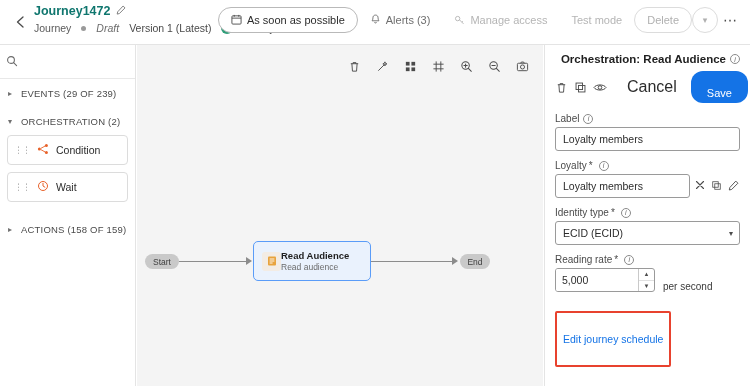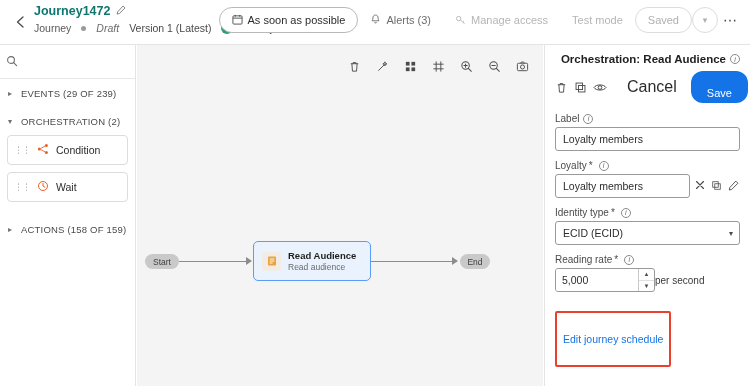--- a/index.html
+++ b/index.html
@@ -120,21 +120,21 @@
   }
   .edge-arrow {
     position: absolute; top: 212px; width: 0; height: 0;
     border-top: 4px solid transparent; border-bottom: 4px solid transparent;
     border-left: 6px solid #8c8c8c;
   }
 
   .read-node {
     position: absolute; left: 116px; top: 196px; width: 118px; height: 40px;
     background: #eaf2fd; border: 1.5px solid #5a9cf8; border-radius: 5px;
-    display: flex; align-items: center; gap: 7px; padding: 0 8px;
+    display: flex; align-items: center; padding: 0 8px;
   }
   .read-node-ic {
     width: 19px; height: 19px; border-radius: 3px; background: #f3ece4;
     display:flex; align-items:center; justify-content:center; font-size: 11px;
   }
   .read-node-title { font-size: 9.5px; font-weight: 700; color: #1f1f1f; line-height: 12px; }
   .read-node-sub { font-size: 8.5px; color: #6b6b6b; line-height: 11px; }
 
   
   .right-panel {
@@ -187,21 +187,21 @@
   .select-wrap { position: relative; }
   .select-box {
     width: 100%; height: 24px; border: 1px solid #9a9a9a; border-radius: 3px;
     background: #fff; font-size: 10.5px; color: #2c2c2c; padding: 0 22px 0 7px;
     display: flex; align-items: center; cursor: pointer;
   }
   .select-caret {
     position: absolute; right: 7px; top: 8px; font-size: 8px; color: #4b4b4b;
   }
 
-  .stepper-row { display: flex; align-items: center; }
+  .stepper-row { display: flex; align-items: flex-end; gap: 8px; }
   .stepper {
     display: flex; align-items: stretch; border: 1px solid #9a9a9a; border-radius: 3px;
     overflow: hidden; height: 24px; width: 100px; background: #fff;
   }
   .stepper input {
     flex: 1; border: none; outline: none; font-size: 10.5px; padding: 0 6px; color: #2c2c2c;
     width: 100%;
   }
   .stepper-btns {
     display: flex; flex-direction: column; width: 16px; border-left: 1px solid #c9c9c9;
@@ -283,21 +283,21 @@
           </svg>
         </span>
         <span>Manage access</span>
       </div>
 
       <div class="btn quiet disabled">
         <span>Test mode</span>
       </div>
 
       <div class="btn disabled">
-        <span>Saved</span>
+        <span>Delete</span>
       </div>
 
       <div class="split-caret">
         <span>▾</span>
       </div>
 
       <div class="icon-plain">
         <span>⋯</span>
       </div>
     </div>

